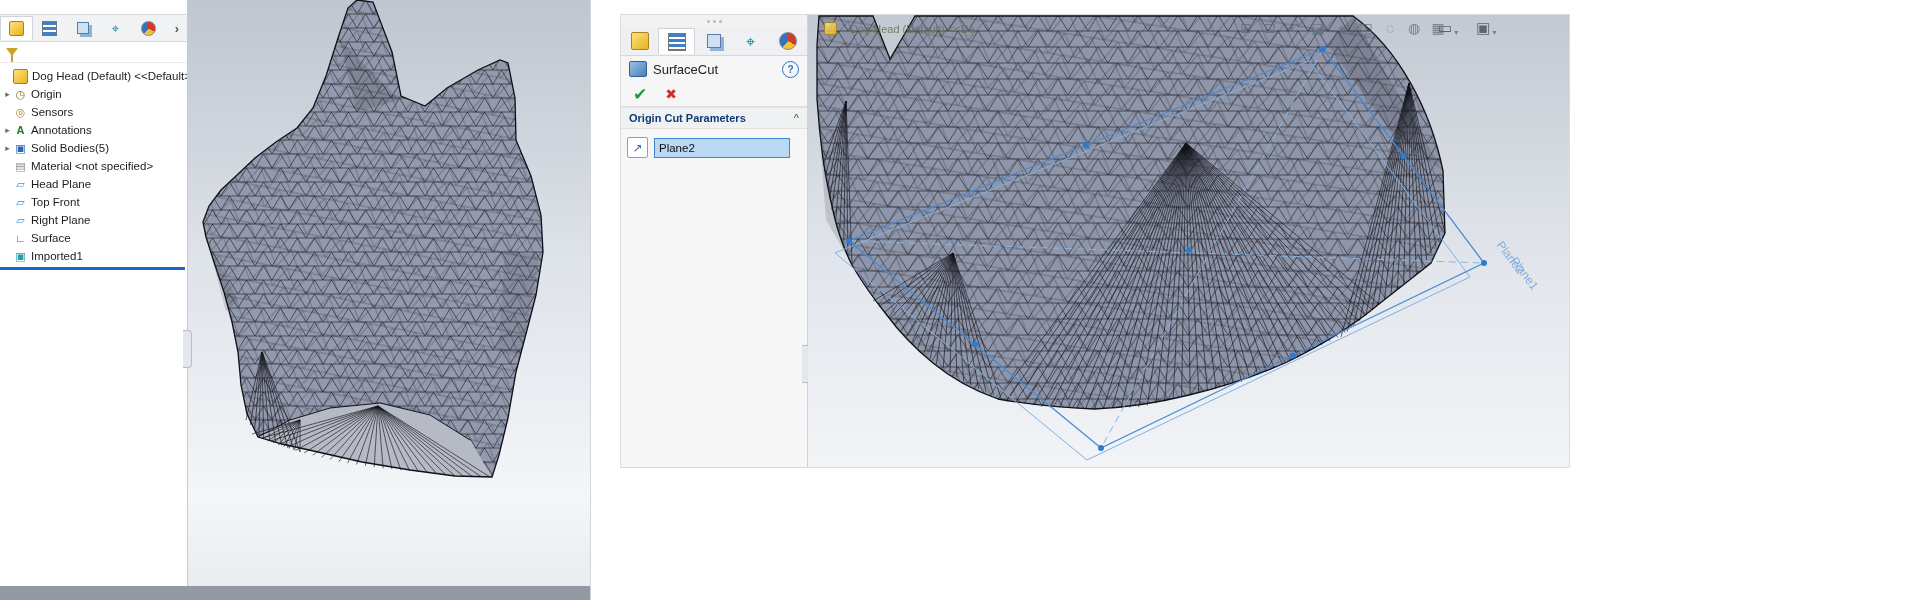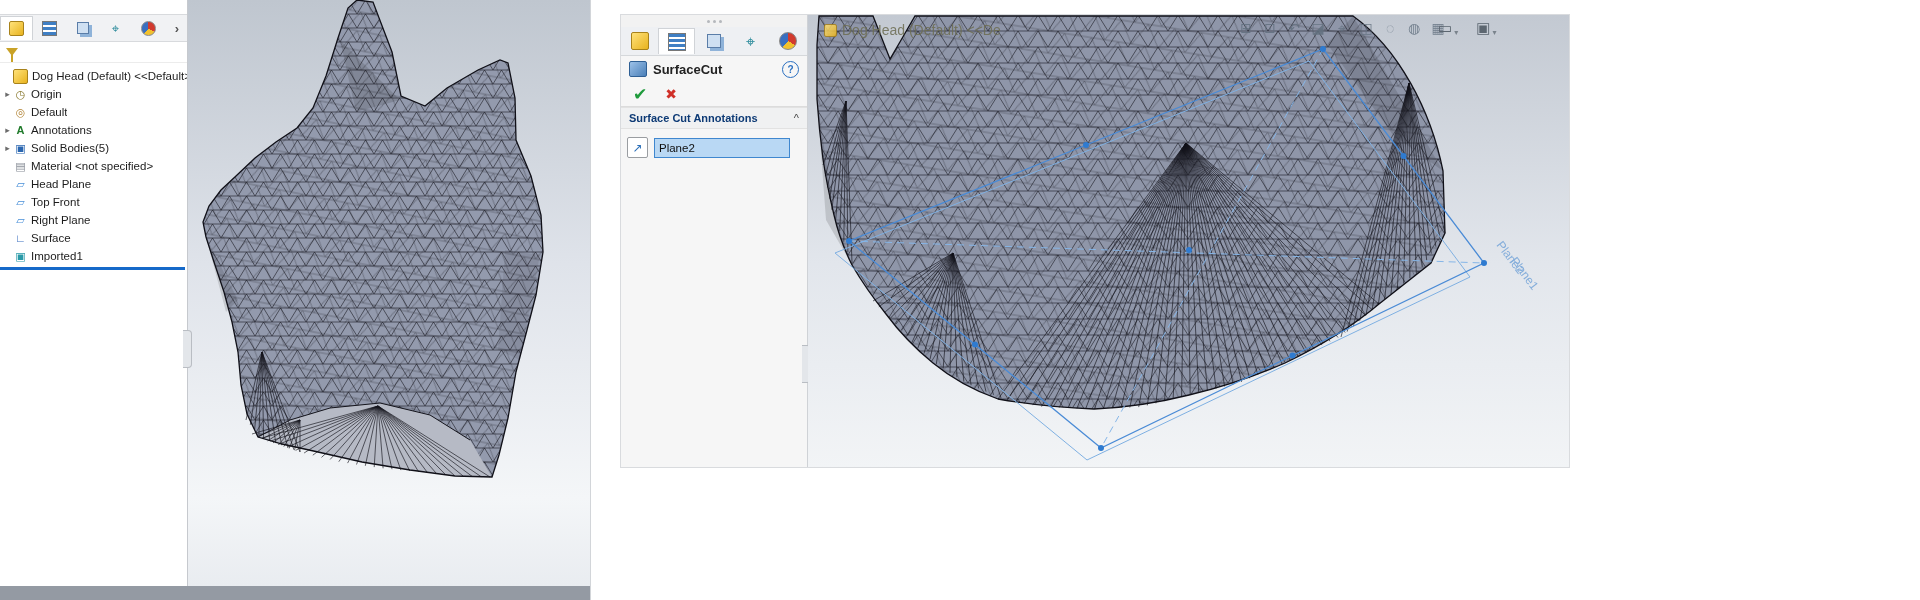--- a/index.html
+++ b/index.html
@@ -46,35 +46,35 @@
   .rollback{height:3px;background:#1669c9;margin:2px 2px 0 0;}
   .split{position:absolute;left:183px;top:330px;width:8px;height:36px;background:#e3e6ea;border:1px solid #b9bdc3;border-left:none;border-radius:0 4px 4px 0;cursor:pointer;}
 
   
   .rw{position:absolute;left:620px;top:14px;width:948px;height:452px;border:1px solid #d9dbde;box-sizing:content-box;background:#fff;}
   .pm{position:absolute;left:0;top:0;width:187px;height:100%;background:#f6f6f6;border-right:1px solid #cfd2d6;box-sizing:border-box;}
   .pm-grip{height:12px;background:#f2f2f2;display:flex;align-items:center;justify-content:center;gap:3px;}
   .pm-grip i{width:3px;height:3px;border-radius:50%;background:#b5b8bc;display:inline-block;}
   .pm-title-row{height:26px;display:flex;align-items:center;gap:6px;padding:0 8px;background:#f6f6f6;}
   .ic-surfacecut{width:16px;height:14px;background:linear-gradient(135deg,#9cc1e8,#4a7fb8);border:1px solid #2f5f94;border-radius:2px;}
-  .pm-title{font-weight:bold;font-size:13px;color:#222;}
+  .pm-title{font-weight:normal;font-size:13px;color:#222;}
   .help{margin-left:auto;width:15px;height:15px;border:1.5px solid #2a6fc0;border-radius:50%;color:#2a6fc0;font-size:10px;font-weight:bold;display:flex;align-items:center;justify-content:center;cursor:pointer;}
   .pm-actions{height:24px;display:flex;align-items:center;gap:18px;padding:0 12px;border-bottom:1px solid #dcdcdc;}
   .ok{color:#1f9b3c;font-size:17px;font-weight:bold;cursor:pointer;line-height:1;}
   .cancel{color:#d03028;font-size:14px;font-weight:bold;cursor:pointer;line-height:1;}
   .pm-section{height:20px;display:flex;align-items:center;justify-content:space-between;padding:0 8px;background:#f0f1f2;border-top:1px solid #e2e2e2;border-bottom:1px solid #e2e2e2;color:#0d3a75;font-weight:bold;font-size:11px;}
   .pm-section .caret{color:#444;font-weight:normal;font-size:11px;cursor:pointer;}
   .pm-row{display:flex;align-items:center;gap:6px;padding:8px 6px;}
   .flip{width:21px;height:21px;background:#fff;border:1px solid #9a9da1;border-radius:2px;color:#2b6fb8;font-size:12px;display:flex;align-items:center;justify-content:center;cursor:pointer;padding:0;}
   .field{width:130px;height:18px;background:#b9d8f4;border:1px solid #3f87cf;font-size:11.5px;color:#101010;display:flex;align-items:center;padding-left:4px;cursor:text;}
   .split.r{left:181px;top:330px;}
 
   .rw-vp{position:absolute;left:187px;top:0;width:761px;height:452px;overflow:hidden;}
   .rw-vp svg{position:absolute;left:0;top:0;}
-  .ovt{position:absolute;top:7px;left:16px;display:flex;gap:5px;align-items:center;font-size:14px;color:#6d6d52;opacity:.85;white-space:nowrap;justify-content:space-between;}
+  .ovt{position:absolute;top:7px;left:16px;display:flex;gap:13px;align-items:center;font-size:11px;color:#6d6d52;opacity:.85;white-space:nowrap;justify-content:space-between;}
   .ovt .mini-part{width:11px;height:11px;background:linear-gradient(135deg,#ffe27a,#e8b31f);border:1px solid #a8821a;border-radius:2px;flex:0 0 11px;}
   .hud{position:absolute;top:5px;left:430px;display:flex;gap:8px;color:#62707f;opacity:.85;font-size:14px;}
   .hud span{width:16px;text-align:center;cursor:pointer;}
   .corner{position:absolute;top:4px;left:630px;display:flex;gap:18px;color:#5c6670;font-size:15px;}
   .corner .ci{display:flex;align-items:flex-end;gap:2px;cursor:pointer;}
   .corner .caret{font-size:8px;color:#7a838c;}
 
   svg text.plane-lab{fill:#85aedb;font-size:12px;font-family:"Liberation Sans","DejaVu Sans",sans-serif;}
   .fanlines path{stroke:#14141c;stroke-width:.65;fill:none;}
 </style>
@@ -151,21 +151,21 @@
           <span class="lbl">Dog Head (Default) &lt;&lt;Default&gt;_Displ</span>
         </li>
         <li>
           <span class="exp">▸</span>
           <span class="ic ic-history">◷</span>
           <span class="lbl">Origin</span>
         </li>
         <li>
           <span class="exp"></span>
           <span class="ic ic-sensors">◎</span>
-          <span class="lbl">Default</span>
+          <span class="lbl">Sensors</span>
         </li>
         <li>
           <span class="exp">▸</span>
           <span class="ic ic-annotations">A</span>
           <span class="lbl">Annotations</span>
         </li>
         <li>
           <span class="exp">▸</span>
           <span class="ic ic-solid">▣</span>
           <span class="lbl">Solid Bodies(5)</span>
@@ -236,21 +236,21 @@
       <div class="pm-title-row">
         <span class="ic-surfacecut"></span>
         <span class="pm-title">SurfaceCut</span>
         <span class="help">?</span>
       </div>
       <div class="pm-actions">
         <span class="ok">✔</span>
         <span class="cancel">✖</span>
       </div>
       <div class="pm-section">
-        <span>Surface Cut Annotations</span>
+        <span>Origin Cut Parameters</span>
         <span class="caret">^</span>
       </div>
       <div class="pm-row">
         <button class="flip">
             <span>↗</span>
           </button>
         <div class="field">
             <span>Plane2</span>
           </div>
       </div>

